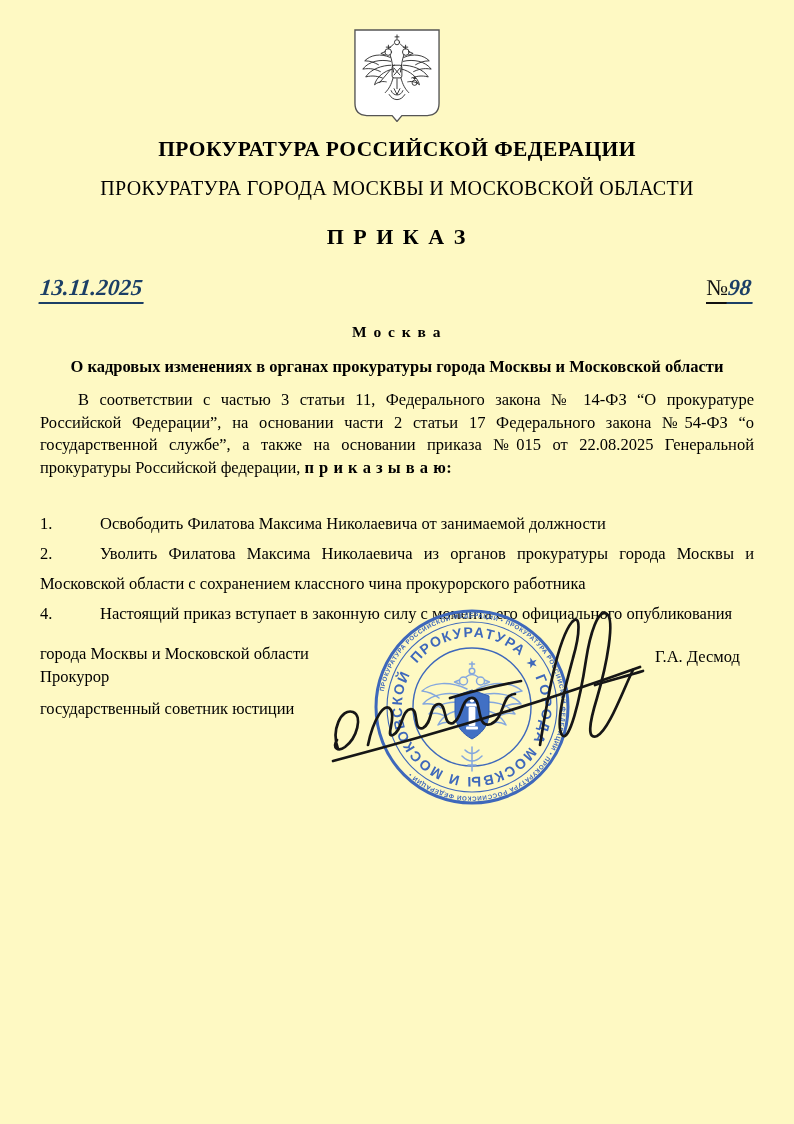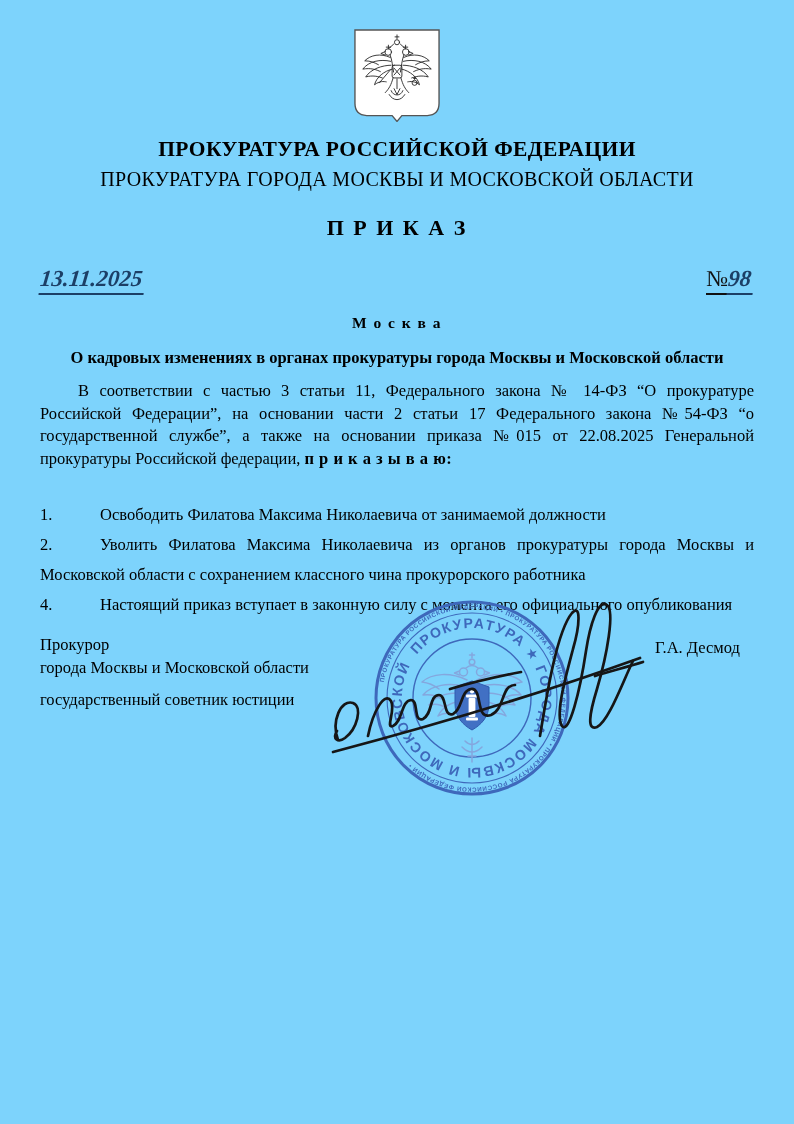--- a/index.html
+++ b/index.html
@@ -1,31 +1,31 @@
 <!DOCTYPE html>
 <html lang="ru"><head>
 <meta charset="utf-8">
 <style>
   html,body { margin:0; padding:0; background:#ffffff; }
   .page {
     position:relative;
     width:794px; height:1124px;
     margin:0 auto;
-    background:#7dd3fc;
+    background:#fef9c3;
     font-family:"Liberation Serif","DejaVu Serif",serif;
     color:#000;
     overflow:hidden;
   }
   .arms { display:block; margin:28px auto 0; }
   .org1 {
     margin:14px 20px 0; text-align:center;
     font-size:21.5px; font-weight:bold; letter-spacing:0.4px; line-height:26px;
   }
   .org2 {
-    margin:5px 20px 0; text-align:center;
+    margin:14px 20px 0; text-align:center;
     font-size:20px; font-weight:normal; letter-spacing:0.3px; line-height:24px;
   }
   .doctype {
     margin:23px 16px 0; text-align:center;
     font-size:22px; font-weight:bold; letter-spacing:2px; line-height:27px;
   }
   .meta-row {
     margin:24px 40px 0; height:30px;
     display:flex; justify-content:space-between; align-items:flex-end;
   }
@@ -197,21 +197,21 @@
         <path d="M13,167 C6,148 16,126 28,130 C38,134 32,156 20,165 C13,170 7,166 12,158"></path>
         <path d="M8,179 C80,160 190,130 315,85"></path>
         <path d="M43,163 C48,138 60,118 66,128 C71,137 60,156 68,153 C78,148 76,128 86,127 C94,127 88,150 98,146 C108,141 104,122 114,122 C122,122 118,145 128,141 C138,136 135,118 146,116 C158,114 150,148 166,142 C180,136 176,112 190,112"></path>
         <path d="M125,116 C145,110 170,104 196,99"></path>
         <path d="M215,163 C222,120 232,58 247,40 C256,30 255,52 248,76 C240,106 230,142 237,153 C244,162 255,118 261,78 C265,52 273,26 282,32 C290,38 282,82 272,116 C264,142 262,158 272,154 C284,148 298,108 308,88"></path>
         <path d="M270,103 C286,98 302,94 318,89"></path>
       </g>
     </svg>
 
     <div class="sig-left">
+      <div>города Москвы и Московской области</div>
       <div>Прокурор</div>
-      <div>города Москвы и Московской области</div>
       <div class="rank">государственный советник юстиции</div>
     </div>
 
     <div class="sig-name">Г.А. Десмод</div>
   </div>
 
 </div>
 
 </body></html>

